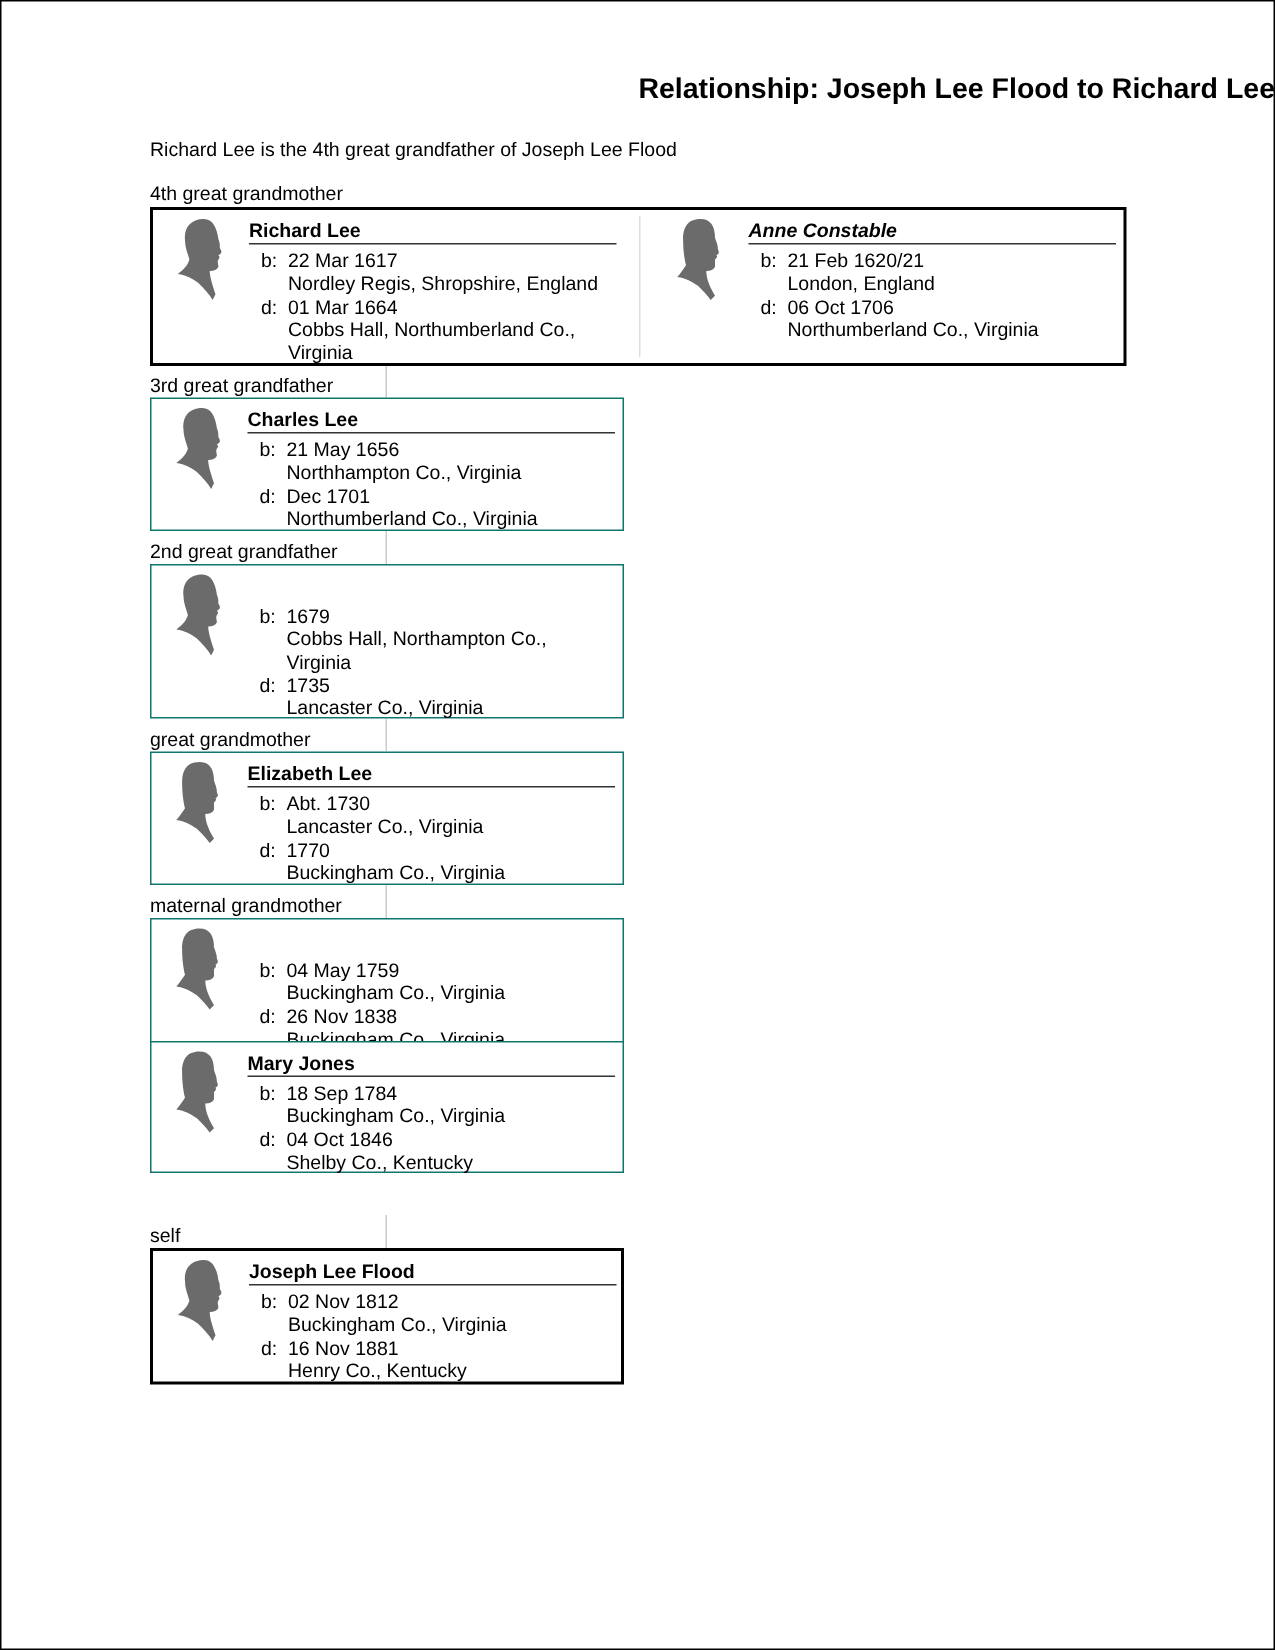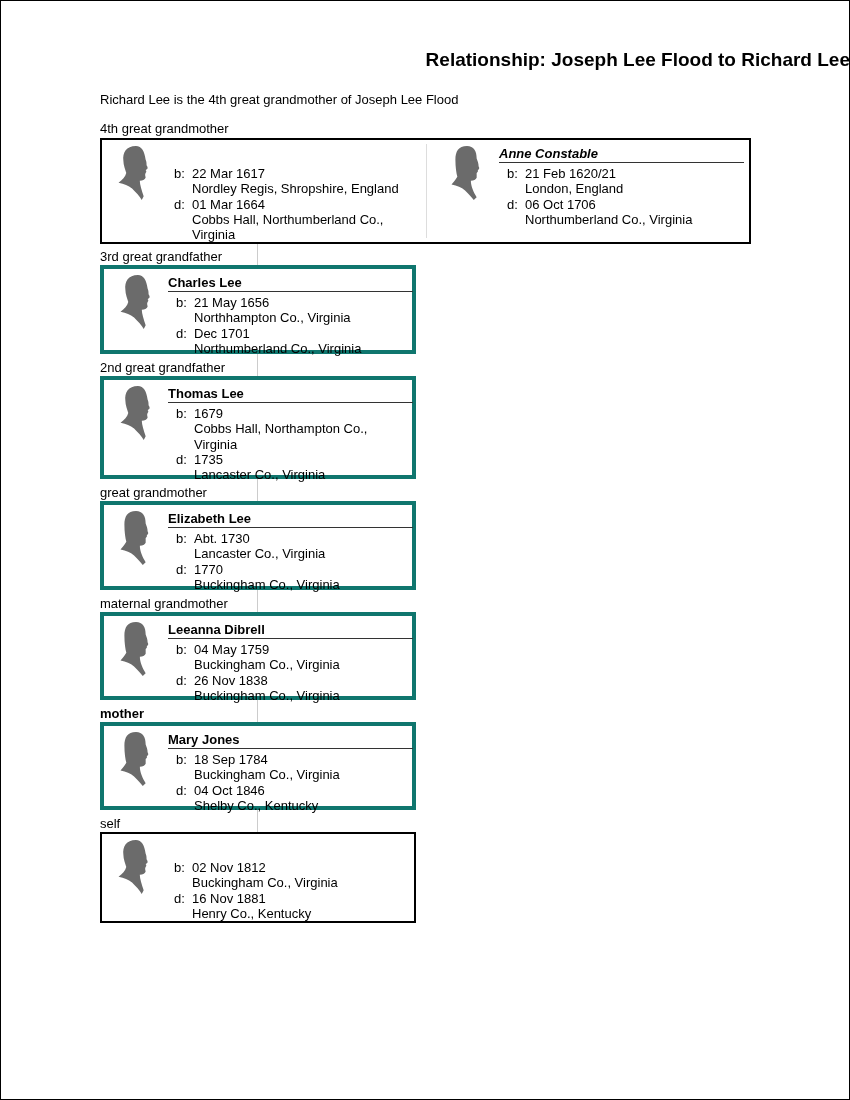--- a/index.html
+++ b/index.html
@@ -4,53 +4,54 @@
 <style>
   html, body { margin: 0; padding: 0; background: #fff; }
   body { width: 850px; height: 1100px; position: relative; overflow: hidden;
          font-family: "Liberation Sans", sans-serif; color: #000; }
   .page { position: absolute; left: 0; top: 0; width: 848px; height: 1098px; border: 1px solid #000; }
   .title { position: absolute; left: 0; width: 850px; top: 49px; text-align: right;
            font-weight: bold; font-size: 19px; }
   .summary { position: absolute; left: 100px; top: 92px; font-size: 13px; }
   .gen-label { position: absolute; left: 100px; font-size: 13px; }
   .connector { position: absolute; left: 257px; width: 1px; background: #ccc; }
-  .box { position: absolute; left: 100px; background: #fff; border: 4px solid #0f766e; box-sizing: border-box; }
+  .box { position: absolute; left: 100px; background: #fff; border: 1px solid #0f766e; box-sizing: border-box; }
   .box.bold { border: 2px solid #000; }
   .person { position: absolute; top: 0; height: 100%; }
   .sil { position: absolute; left: 14px; top: 4px; width: 36px; height: 58px; }
   .pname { position: absolute; left: 64px; top: 6px; font-weight: bold; font-size: 13px;
            border-bottom: 1px solid #333; padding-bottom: 1px; }
   .facts { position: absolute; left: 72px; font-size: 13px; line-height: 15.3px; }
   .row { display: flex; }
   .lab { width: 18px; text-align: left; }
   .val { }
   .divider { position: absolute; left: 324px; top: 4px; bottom: 4px; width: 1px; background: #ddd; }
 </style>
 </head>
 <body>
 
 <div class="page"></div>
 <div class="title">Relationship: Joseph Lee Flood to Richard Lee</div>
-<div class="summary">Richard Lee is the 4th great grandmother of Joseph Lee Flood</div>
+<div class="summary">Richard Lee is the 4th great grandfather of Joseph Lee Flood</div>
 
 <div id="chart">
     <div class="connector" style="top: 244px; height: 21px;"></div>
     <div class="connector" style="top: 354px; height: 22px;"></div>
     <div class="connector" style="top: 479px; height: 22px;"></div>
     <div class="connector" style="top: 590px; height: 22px;"></div>
     <div class="connector" style="top: 700px; height: 22px;"></div>
     <div class="connector" style="top: 810px; height: 22px;"></div>
     <div class="gen-label" style="top: 121px;">4th great grandmother</div>
     <div class="box bold" style="top: 138px; height: 106px; width: 651px;">
       <div class="divider"></div>
       <div class="person" style="left: 0px; width: 318px;">
         <svg class="sil" viewBox="0 0 36 60">
           <path d="M20 2 C10 2 6 9 7 17 C7 22 9 26 10 30 C9 34 6 37 2 40 C8 41 12 43 16 46 C20 50 24 54 26 58 L28 54 C26 48 24 42 24 38 C27 38 29 37 30 35 C30 33 29 32 30 30 C31 29 31 28 30 27 C32 26 33 25 31 22 C31 20 31 18 30 16 C29 8 26 2 20 2 Z" fill="#6b6b6b"></path>
         </svg>
+        <div class="pname" style="width: 245px;">Richard Lee</div>
         <div class="facts" style="top: 26px;">
           <div class="row">
             <span class="lab">b:</span>
             <span class="val">22 Mar 1617</span>
           </div>
           <div class="row">
             <span class="lab"></span>
             <span class="val">Nordley Regis, Shropshire, England</span>
           </div>
           <div class="row">
@@ -118,21 +119,20 @@
           </div>
         </div>
       </div>
     </div>
     <div class="gen-label" style="top: 360px; text-align: right;">2nd great grandfather</div>
     <div class="box" style="top: 376px; height: 103px; width: 316px;">
       <div class="person" style="left: 0px; width: 312px;">
         <svg class="sil" viewBox="0 0 36 60">
           <path d="M20 2 C10 2 6 9 7 17 C7 22 9 26 10 30 C9 34 6 37 2 40 C8 41 12 43 16 46 C20 50 24 54 26 58 L28 54 C26 48 24 42 24 38 C27 38 29 37 30 35 C30 33 29 32 30 30 C31 29 31 28 30 27 C32 26 33 25 31 22 C31 20 31 18 30 16 C29 8 26 2 20 2 Z" fill="#6b6b6b"></path>
         </svg>
-        <div class="pname" style="width: 245px;">Thomas Lee</div>
         <div class="facts" style="top: 26px;">
           <div class="row">
             <span class="lab">b:</span>
             <span class="val">1679</span>
           </div>
           <div class="row">
             <span class="lab"></span>
             <span class="val">Cobbs Hall, Northampton Co.,</span>
           </div>
           <div class="row">
@@ -176,21 +176,20 @@
           </div>
         </div>
       </div>
     </div>
     <div class="gen-label" style="top: 596px;">maternal grandmother</div>
     <div class="box" style="top: 612px; height: 88px; width: 316px;">
       <div class="person" style="left: 0px; width: 312px;">
         <svg class="sil" viewBox="0 0 36 60">
           <path d="M18 2 C9 2 6 8 6 16 C6 24 7 30 8 34 C6 37 4 40 2 42 C8 43 12 45 16 48 C20 52 23 55 25 58 L28 55 C25 50 22 44 22 38 C25 38 27 37 28 35 C28 33 28 32 28 30 C29 29 30 28 29 27 C31 26 31 25 30 23 C30 20 29 18 28 15 C28 7 25 2 18 2 Z" fill="#6b6b6b"></path>
         </svg>
-        <div class="pname" style="width: 245px;">Leeanna Dibrell</div>
         <div class="facts" style="top: 26px;">
           <div class="row">
             <span class="lab">b:</span>
             <span class="val">04 May 1759</span>
           </div>
           <div class="row">
             <span class="lab"></span>
             <span class="val">Buckingham Co., Virginia</span>
           </div>
           <div class="row">
@@ -198,21 +197,21 @@
             <span class="val">26 Nov 1838</span>
           </div>
           <div class="row">
             <span class="lab"></span>
             <span class="val">Buckingham Co., Virginia</span>
           </div>
         </div>
       </div>
     </div>
     <div class="gen-label" style="top: 706px; font-weight: bold;">mother</div>
-    <div class="box" style="top: 722px; height: 88px; width: 316px;">
+    <div class="box" style="top: 694px; height: 88px; width: 316px;">
       <div class="person" style="left: 0px; width: 312px;">
         <svg class="sil" viewBox="0 0 36 60">
           <path d="M18 2 C9 2 6 8 6 16 C6 24 7 30 8 34 C6 37 4 40 2 42 C8 43 12 45 16 48 C20 52 23 55 25 58 L28 55 C25 50 22 44 22 38 C25 38 27 37 28 35 C28 33 28 32 28 30 C29 29 30 28 29 27 C31 26 31 25 30 23 C30 20 29 18 28 15 C28 7 25 2 18 2 Z" fill="#6b6b6b"></path>
         </svg>
         <div class="pname" style="width: 245px;">Mary Jones</div>
         <div class="facts" style="top: 26px;">
           <div class="row">
             <span class="lab">b:</span>
             <span class="val">18 Sep 1784</span>
           </div>
@@ -230,20 +229,21 @@
           </div>
         </div>
       </div>
     </div>
     <div class="gen-label" style="top: 816px; text-align: right;">self</div>
     <div class="box bold" style="top: 832px; height: 91px; width: 316px;">
       <div class="person" style="left: 0px; width: 312px;">
         <svg class="sil" viewBox="0 0 36 60">
           <path d="M20 2 C10 2 6 9 7 17 C7 22 9 26 10 30 C9 34 6 37 2 40 C8 41 12 43 16 46 C20 50 24 54 26 58 L28 54 C26 48 24 42 24 38 C27 38 29 37 30 35 C30 33 29 32 30 30 C31 29 31 28 30 27 C32 26 33 25 31 22 C31 20 31 18 30 16 C29 8 26 2 20 2 Z" fill="#6b6b6b"></path>
         </svg>
+        <div class="pname" style="width: 245px;">Joseph Lee Flood</div>
         <div class="facts" style="top: 26px;">
           <div class="row">
             <span class="lab">b:</span>
             <span class="val">02 Nov 1812</span>
           </div>
           <div class="row">
             <span class="lab"></span>
             <span class="val">Buckingham Co., Virginia</span>
           </div>
           <div class="row">

